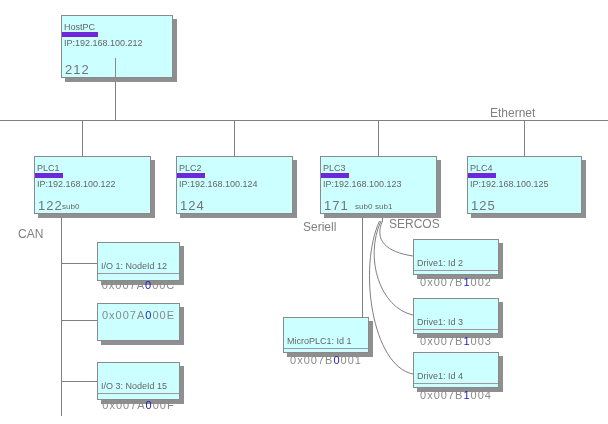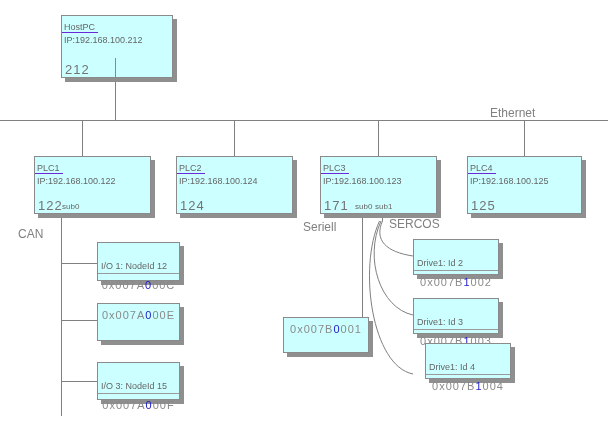--- a/index.html
+++ b/index.html
@@ -7,21 +7,21 @@
     position:relative;width:608px;height:424px;background:#ffffff;overflow:hidden;
     font-family:"Liberation Sans", sans-serif;color:#666;
   }
   #wires{position:absolute;left:0;top:0;z-index:0;}
   .node{
     position:absolute;background:#ccffff;border:1px solid #8a8a8a;
     box-shadow:4px 4px 0 0 #8f8f8f;z-index:1;box-sizing:border-box;
   }
   .bignode .title{
     font-size:9px;line-height:10px;display:inline-block;
-    border-bottom:1px solid #6d28d9;padding:1px 3px 0 2px;color:#666;
+    border-bottom:5px solid #6d28d9;padding:1px 3px 0 2px;color:#666;
   }
   .bignode .ip{font-size:9px;line-height:11px;padding:1px 14px 0 2px;color:#666;}
   .bignode .num{
     position:absolute;left:3px;bottom:0px;font-size:13px;color:#737373;letter-spacing:1px;
   }
   .sublabel{position:absolute;bottom:2px;font-size:8px;color:#666;}
   .porttick{position:absolute;width:1px;background:#8a8a8a;}
   .smallnode .title{
     font-size:9px;line-height:11px;border-bottom:1px solid #9a9a9a;
     padding:18px 2px 1px 3px;white-space:nowrap;color:#666;
@@ -112,31 +112,32 @@
   <div class="node smallnode" style="left:97px;top:303px;width:83px;height:38px;">
     <div class="addr"><span>0x007A</span><span class="hl">0</span><span>00E</span></div>
   </div>
 
   <div class="node smallnode" style="left:97px;top:362px;width:83px;height:38px;">
     <div class="title">I/O 3: NodeId 15</div>
     <div class="addr"><span>0x007A</span><span class="hl">0</span><span>00F</span></div>
   </div>
 
   <div class="node smallnode" style="left:283px;top:317px;width:86px;height:36px;">
+    <div class="title">MicroPLC1: Id 1</div>
     <div class="addr"><span>0x007B</span><span class="hl">0</span><span>001</span></div>
   </div>
 
   <div class="node smallnode" style="left:413px;top:239px;width:86px;height:36px;">
     <div class="title">Drive1: Id 2</div>
     <div class="addr"><span>0x007B</span><span class="hl">1</span><span>002</span></div>
   </div>
 
   <div class="node smallnode" style="left:413px;top:298px;width:86px;height:36px;">
     <div class="title">Drive1: Id 3</div>
     <div class="addr"><span>0x007B</span><span class="hl">1</span><span>003</span></div>
   </div>
 
-  <div class="node smallnode" style="left:413px;top:343px;width:86px;height:36px;margin-left:12px;">
+  <div class="node smallnode" style="left:413px;top:352px;width:86px;height:36px;">
     <div class="title">Drive1: Id 4</div>
     <div class="addr"><span>0x007B</span><span class="hl">1</span><span>004</span></div>
   </div>
 
 </div>
 
 </body></html>

